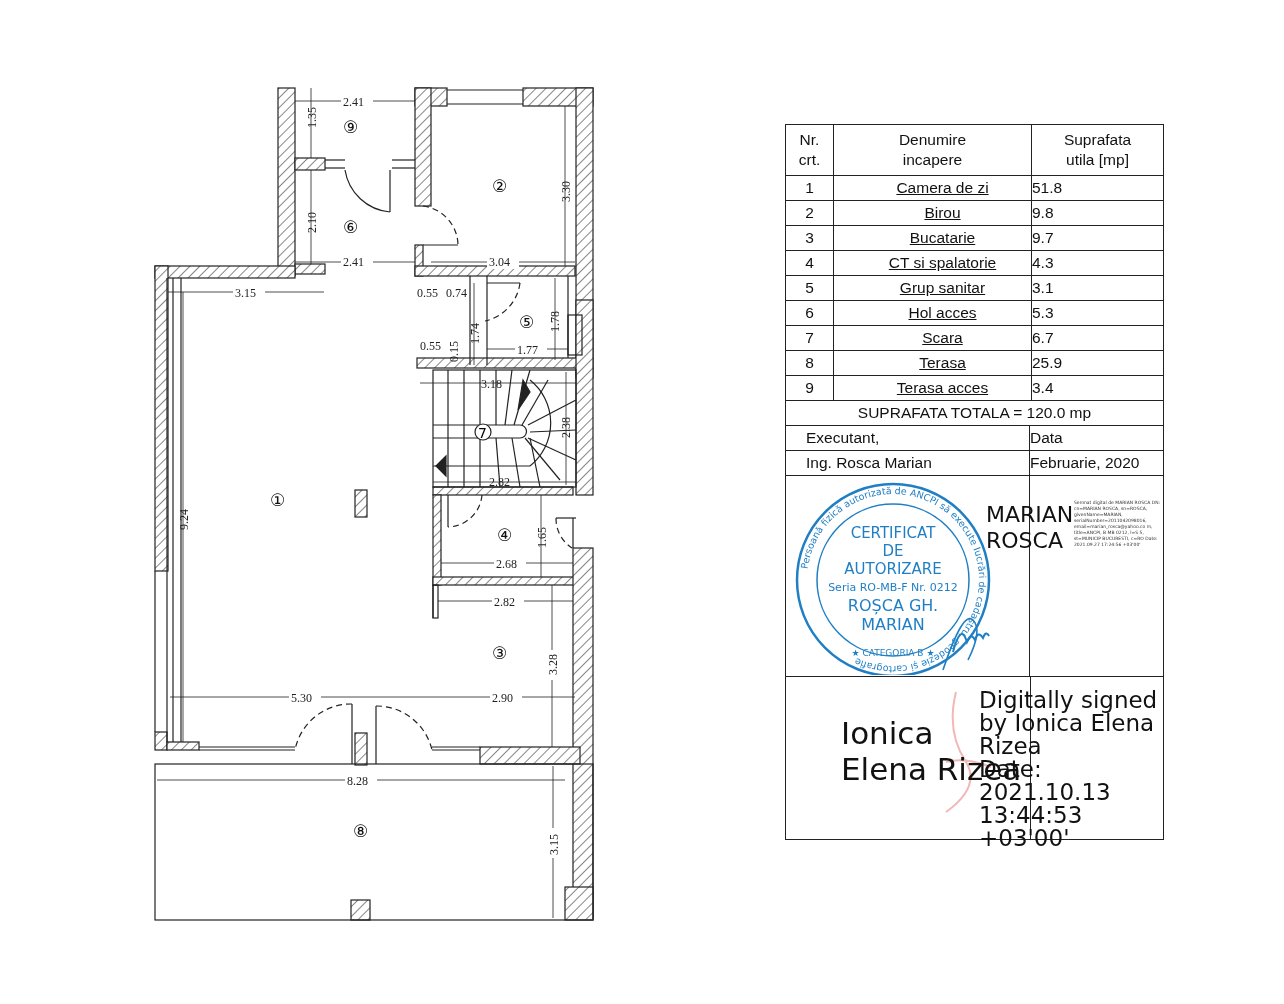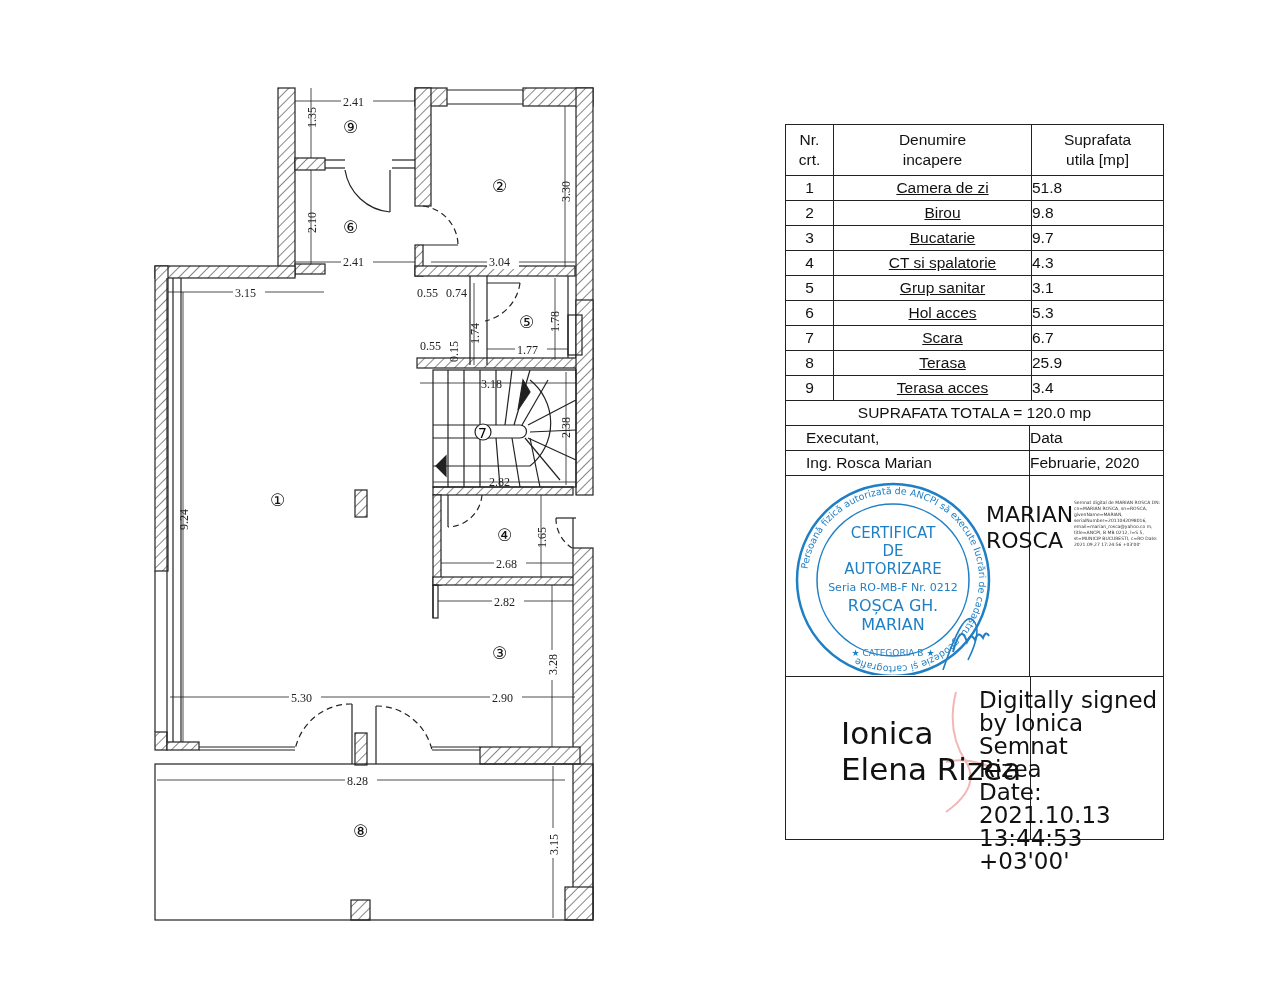--- a/index.html
+++ b/index.html
@@ -352,21 +352,21 @@
         <div style="position:absolute; left:244px; top:0; bottom:0; border-left:1.4px solid #222;"></div>
         <svg style="position:absolute; left:130px; top:10px;" width="80" height="130" viewBox="0 0 80 130">
           <path d="M40 5 q-10 40 10 70 q15 25 -20 50 M30 75 q20 -5 45 5" fill="none" stroke="#f2b7b7" stroke-width="2"></path>
         </svg>
         <div class="ionica">
           <div>Ionica</div>
           <div>Elena Rizea</div>
         </div>
         <div class="digi">
           <div>Digitally signed</div>
-          <div>by Ionica Semnat</div>
+          <div>by Ionica Elena</div>
           <div>Rizea</div>
           <div>Date: 2021.10.13</div>
           <div>13:44:53 +03'00'</div>
         </div>
       </td>
     </tr>
   </tbody>
     </table>
 </div>
 

